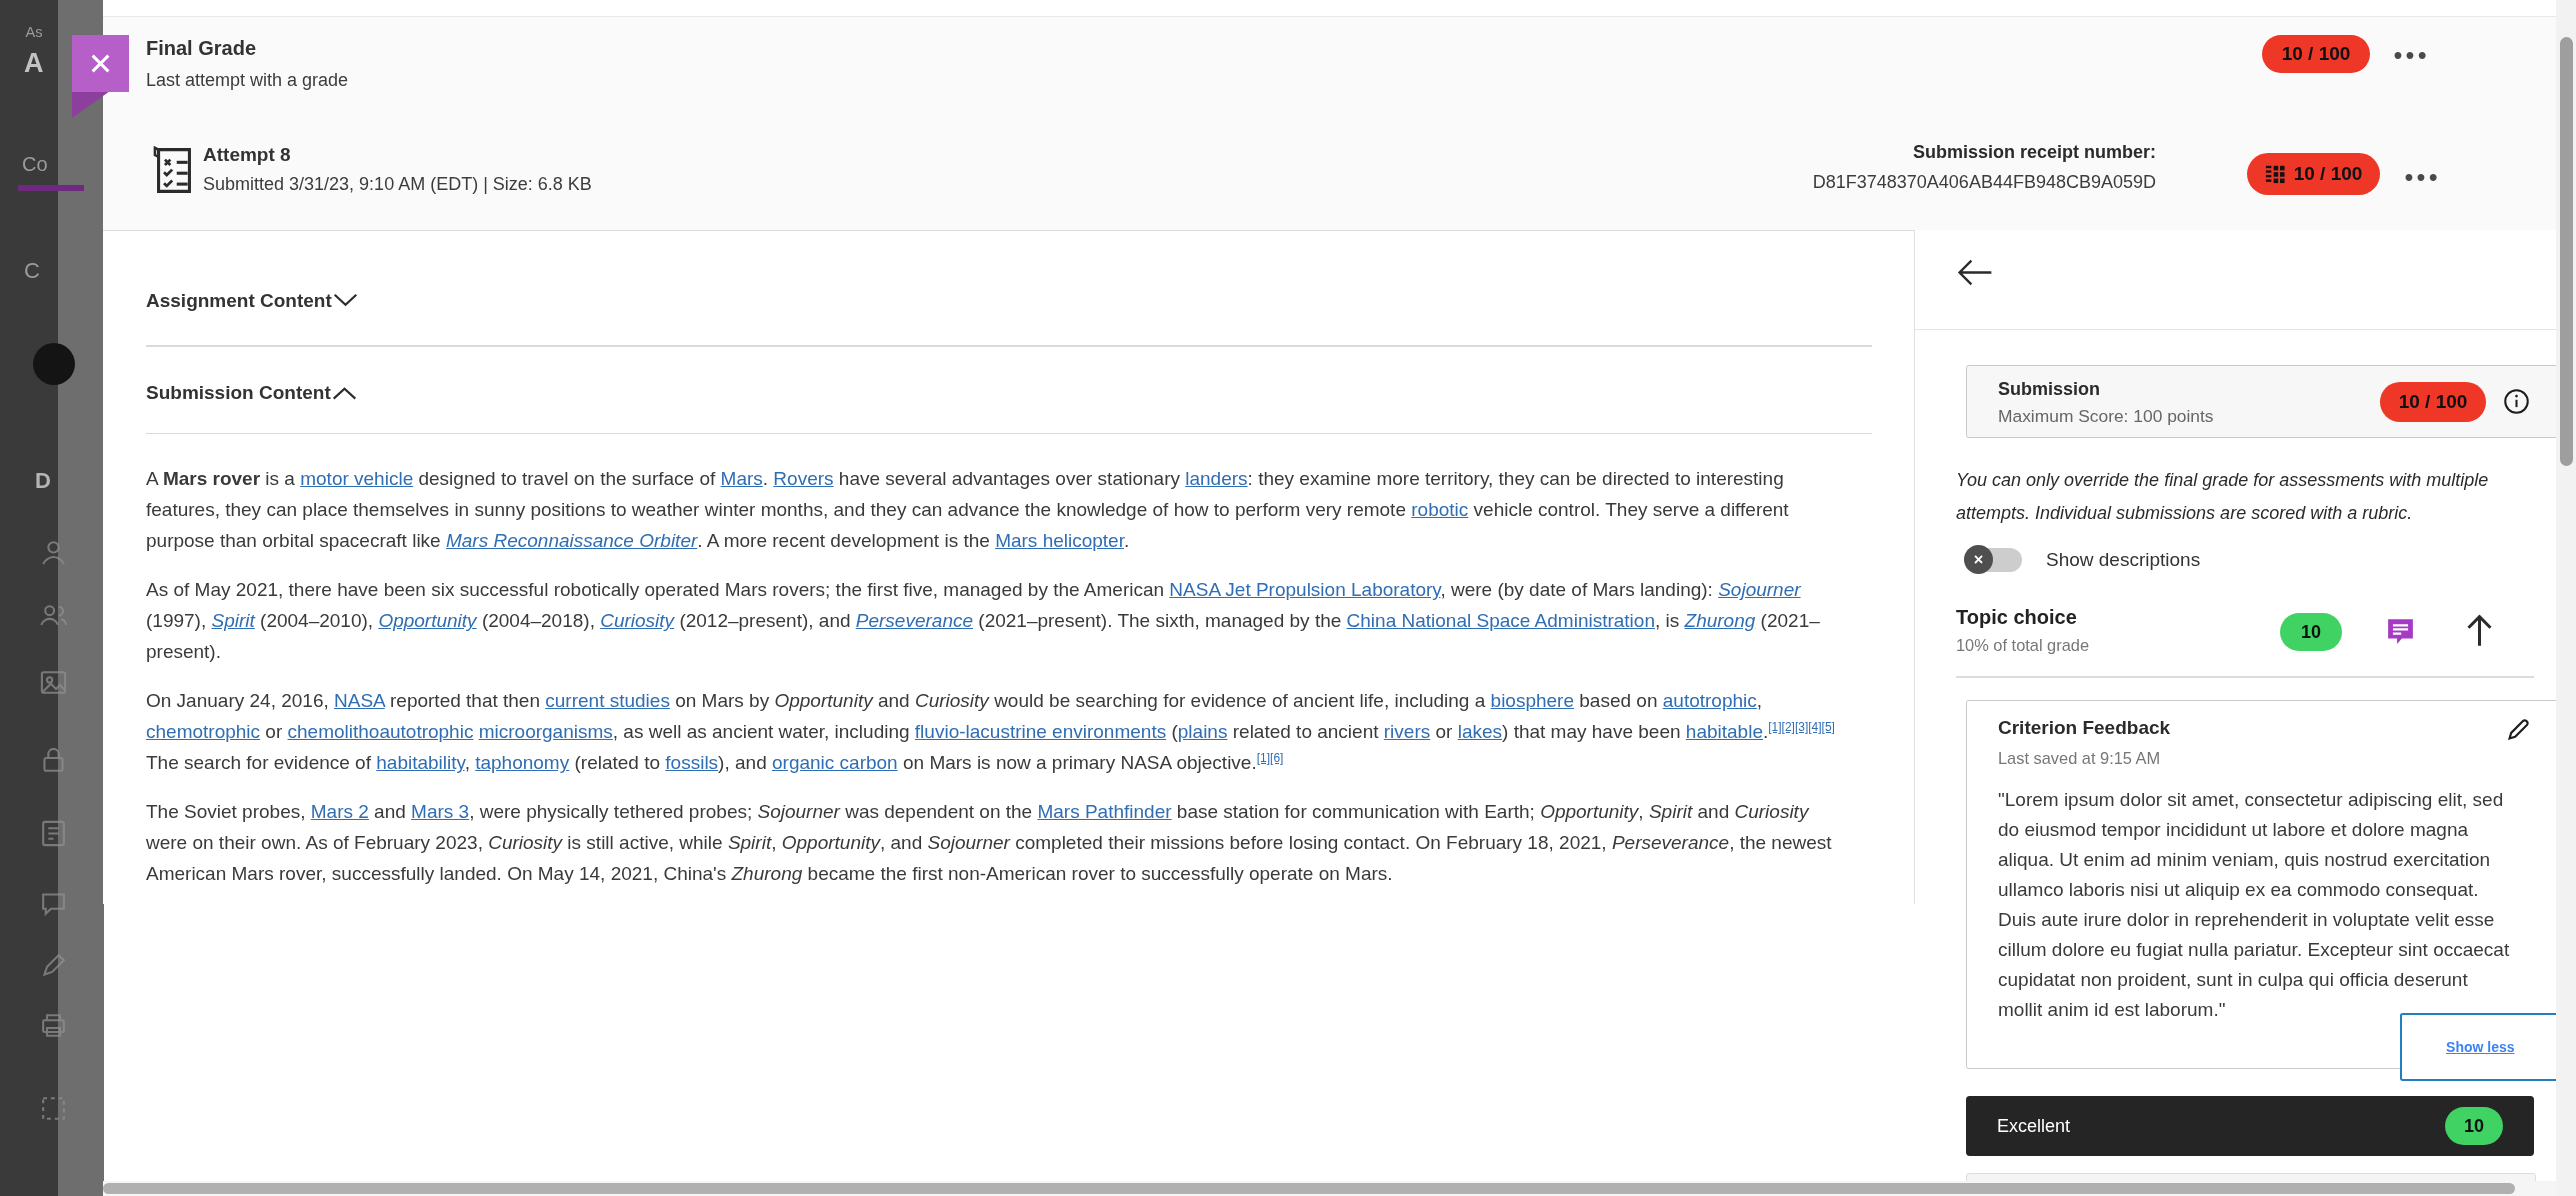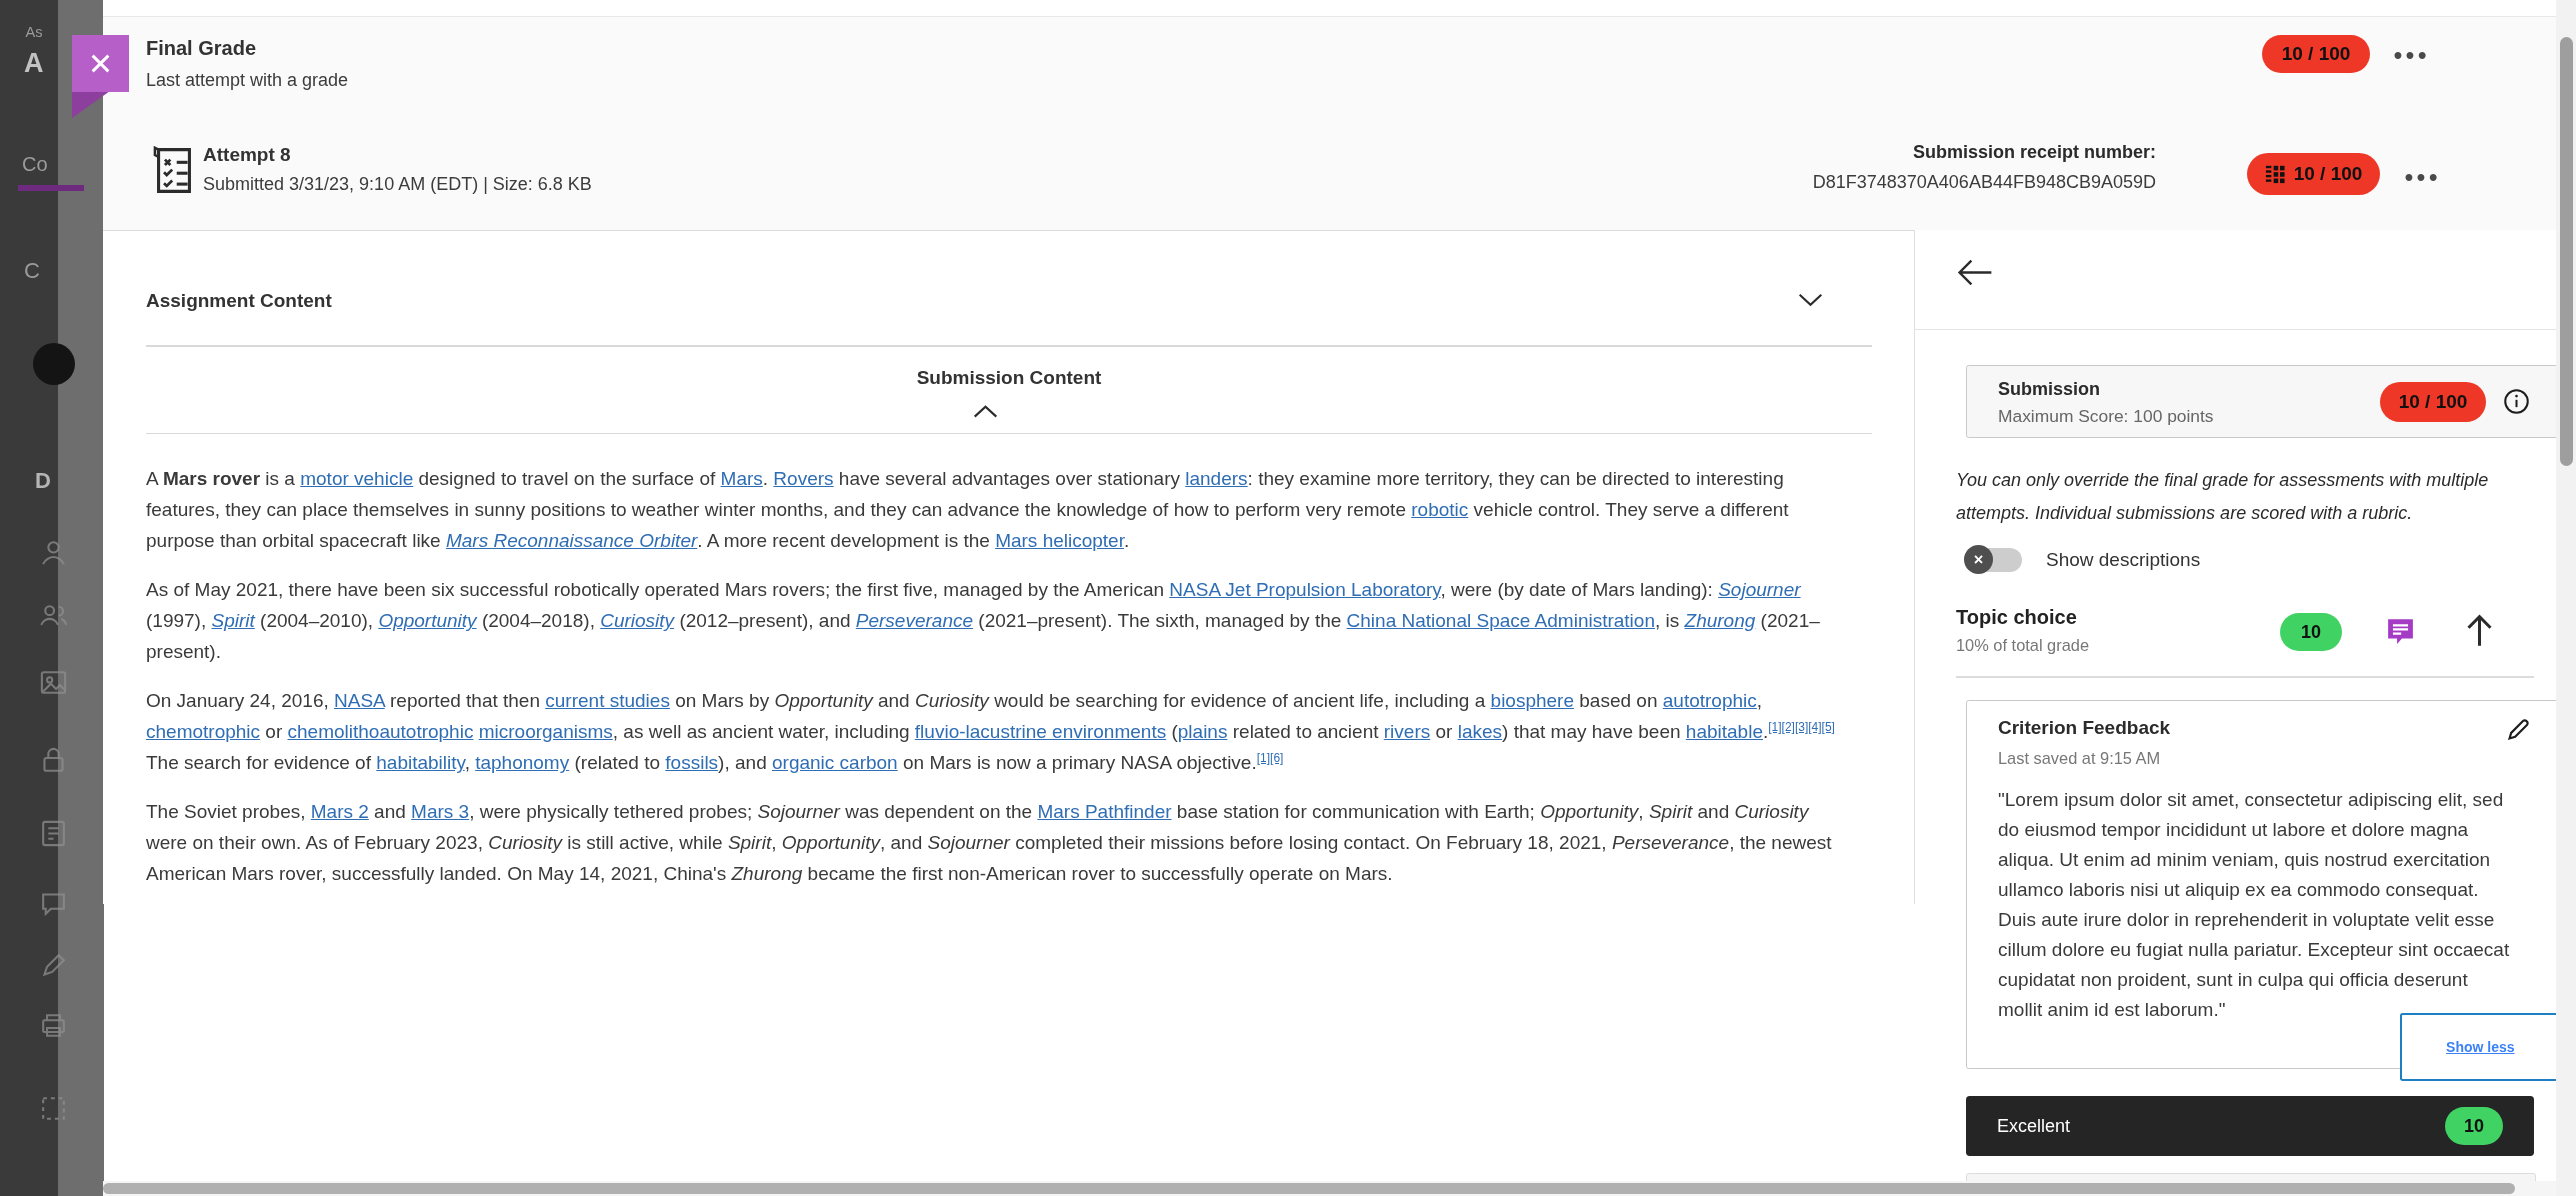--- a/index.html
+++ b/index.html
@@ -24,21 +24,21 @@
   .pill-green{display:inline-flex;align-items:center;justify-content:center;background:#41d264;
               border-radius:20px;color:#111;font-weight:bold;font-size:18px;}
   .dots{color:#4a4a4a;font-size:24px;font-weight:bold;letter-spacing:3.7px;line-height:9px;}
   
   .close-btn{position:absolute;left:-31px;top:35px;width:57px;height:57px;background:#b75fc8;z-index:5;
              display:flex;align-items:center;justify-content:center;}
   .close-fold{position:absolute;left:-31px;top:91px;width:0;height:0;z-index:4;
               border-left:38px solid #8d3f9e;border-bottom:27px solid transparent;}
   
   .doc{position:absolute;left:43px;top:230px;width:1726px;}
-  .sect-row{display:flex;align-items:center;justify-content:space-between;height:69px;}
+  .sect-row{display:flex;align-items:center;justify-content:flex-start;height:69px;}
   .sect-label{font-weight:bold;font-size:19px;color:#333;}
   .hr{height:1.8px;background:#d9d9d9;}
   .doc p{margin:0 0 18px 0;font-size:19px;line-height:31px;color:#3a3a3a;width:1701px;}
   .seg-b{font-weight:bold;}
   .seg-i{font-style:italic;}
   .seg-l{color:#2f6db4;text-decoration:underline;}
   .seg-il{color:#2f6db4;text-decoration:underline;font-style:italic;}
   .seg-s{color:#2f6db4;text-decoration:underline;font-size:12px;vertical-align:super;line-height:0;}
   
   .rubric{position:absolute;left:1811px;top:230px;right:0;bottom:0;border-left:1.8px solid #e0e0e0;background:#fff;}
@@ -213,21 +213,21 @@
       <div class="sect-row" style="height:53px;">
         <span class="sect-label">Assignment Content</span>
         <span style="margin-right:48px;">
           <svg width="27" height="16.4" viewBox="0 0 30 18" fill="none" stroke="#2b2b2b" stroke-width="2.4">
               <path d="M3 3l12 11L27 3"></path>
             </svg>
         </span>
       </div>
       <div class="hr" style="margin-top:18px;"></div>
 
-      <div class="sect-row" style="height:53px;margin-top:20px;flex-direction:column;">
+      <div class="sect-row" style="height:53px;margin-top:20px;">
         <span class="sect-label">Submission Content</span>
         <span style="margin-right:48px;">
           <svg width="27" height="16.4" viewBox="0 0 30 18" fill="none" stroke="#2b2b2b" stroke-width="2.4">
               <path d="M3 15L15 4l12 11"></path>
             </svg>
         </span>
       </div>
       <div class="hr" style="margin-top:12.8px;margin-bottom:29px;"></div>
 
       <div>

